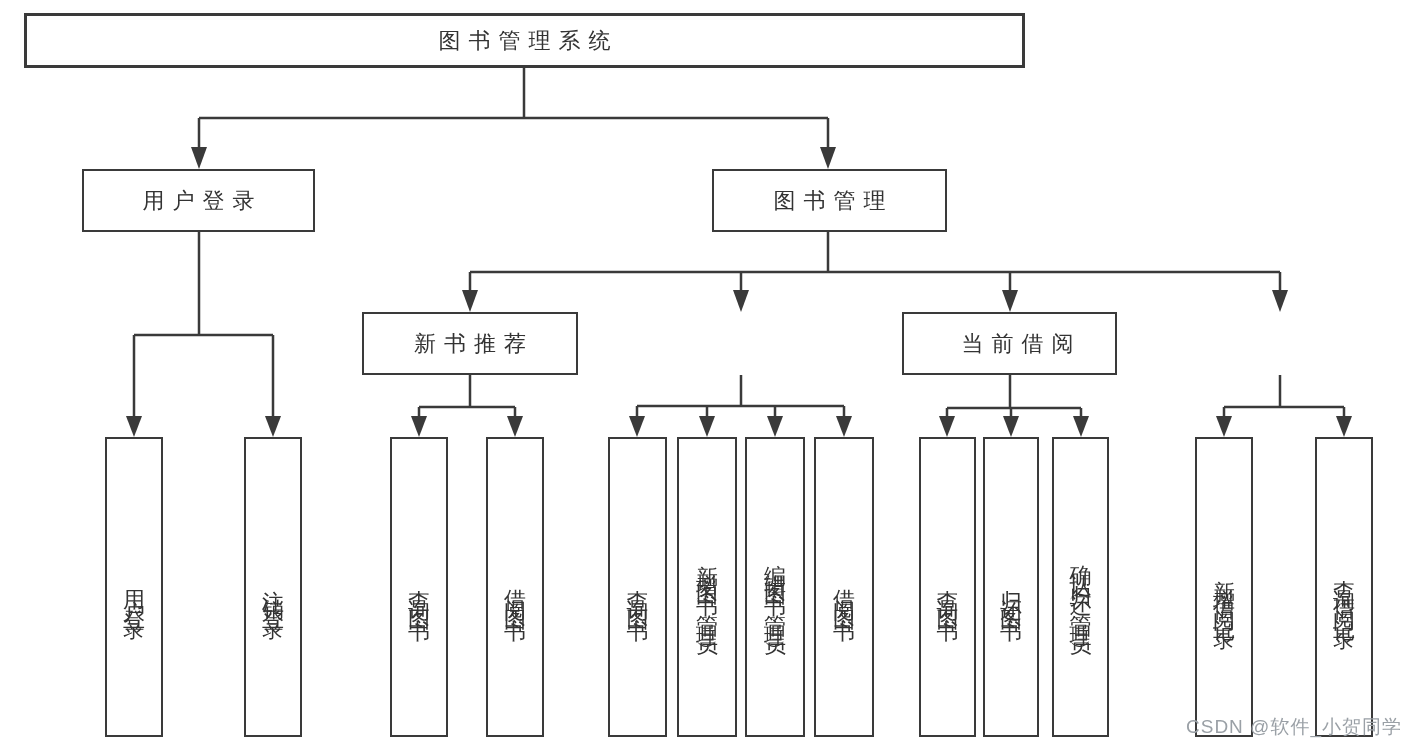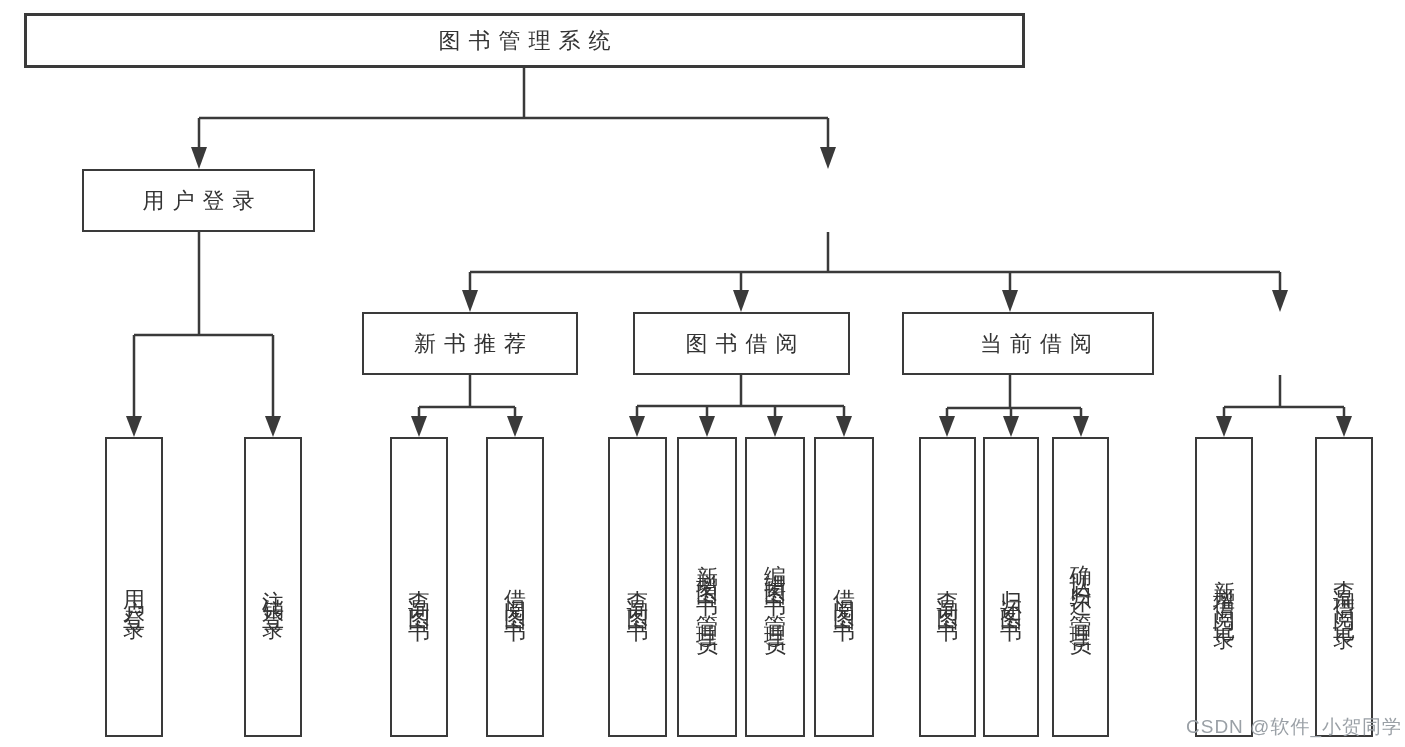--- a/index.html
+++ b/index.html
@@ -110,28 +110,28 @@
     </g>
   </svg>
 
   <div class="node root" style="left:24px; top:13px; width:1001px; height:55px;">
     <span class="h-label">图书管理系统</span>
   </div>
 
   <div class="node" style="left:82px; top:169px; width:233px; height:63px;">
     <span class="h-label">用户登录</span>
   </div>
+  <div class="node" style="left:712px; top:169px; width:235px; height:63px;">
+    <span class="h-label">图书管理</span>
+  </div>
 
   <div class="node" style="left:362px; top:312px; width:216px; height:63px;">
     <span class="h-label">新书推荐</span>
   </div>
-  <div class="node" style="left:633px; top:312px; width:217px; height:63px;">
-    <span class="h-label">图书借阅</span>
-  </div>
-  <div class="node" style="left:902px; top:312px; width:252px; height:63px;padding-left:16px;">
+  <div class="node" style="left:902px; top:312px; width:215px; height:63px;padding-left:16px;">
     <span class="h-label">当前借阅</span>
   </div>
 
   <div class="leaf" style="left:105px; width:58px;">
     <span class="v-label">用户登录</span>
   </div>
   <div class="leaf" style="left:244px; width:58px;">
     <span class="v-label">注销登录</span>
   </div>
 

